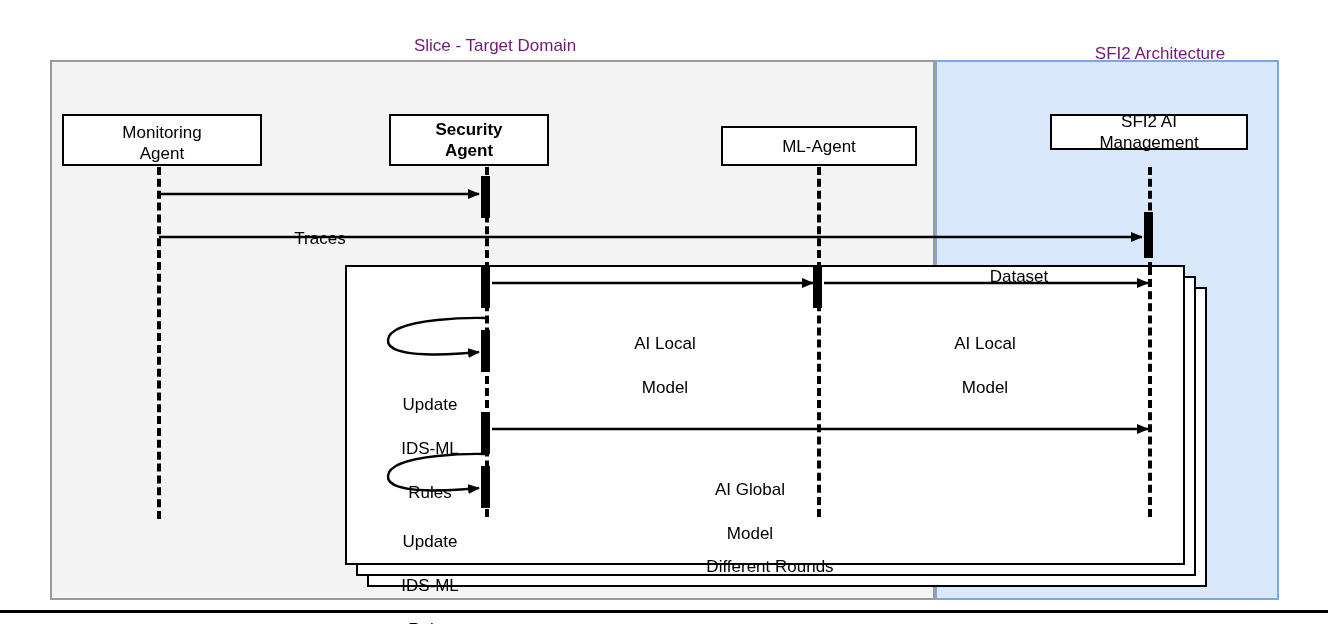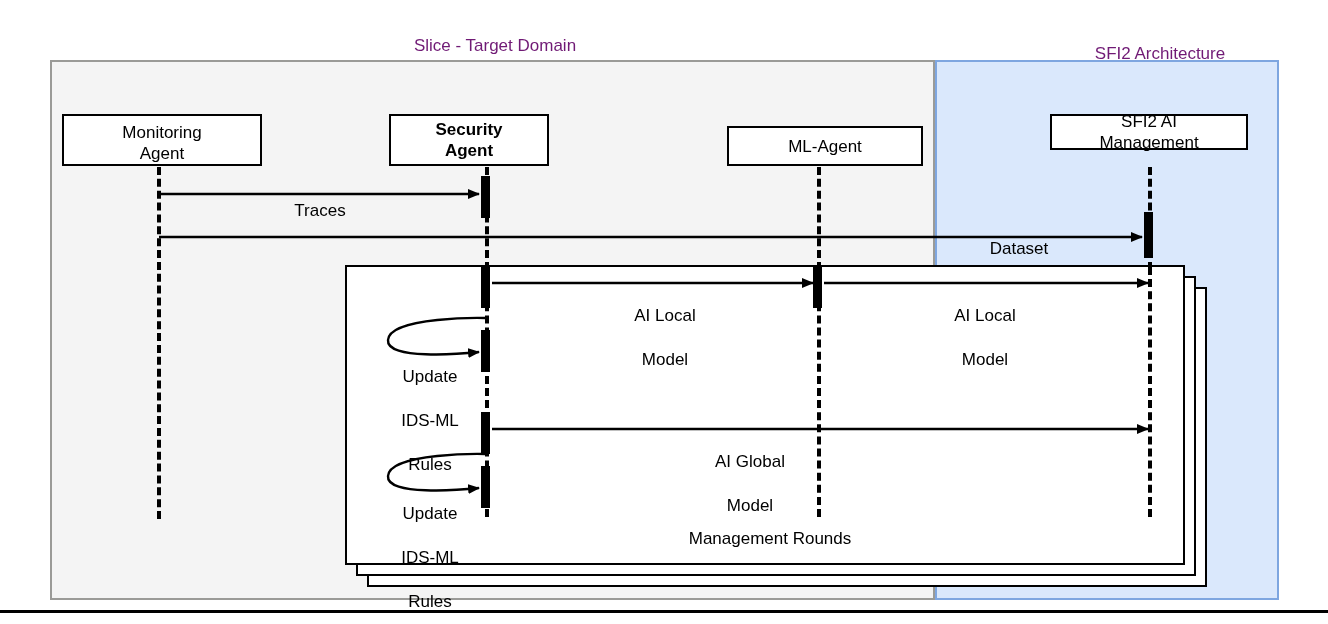--- a/index.html
+++ b/index.html
@@ -72,20 +72,21 @@
   }
   .frame-back { z-index: 1; }
   .frame-front { z-index: 3; }
   .msg-label {
     position: absolute;
     font-size: 17px;
     line-height: 22px;
     text-align: center;
     white-space: pre-line;
     z-index: 7;
+    margin-top: 28px;
   }
   .msg-label.left-align { text-align: center; }
   svg.overlay {
     position: absolute;
     left: 0;
     top: 0;
     width: 1328px;
     height: 624px;
     z-index: 4;
     pointer-events: none;
@@ -128,21 +129,21 @@
     </div>
   </div>
 
   <div class="participant" style="left:389px; top:114px; width:160px; height:52px;font-weight:bold;">
     <div>
       <span>Security</span>
       <span>Agent</span>
     </div>
   </div>
 
-  <div class="participant" style="left:721px; top:126px; width:196px; height:40px;margin-left:6px;">
+  <div class="participant" style="left:721px; top:126px; width:196px; height:40px;">
     <div>
       <span>ML-Agent</span>
     </div>
   </div>
 
   <div class="participant" style="left:1050px; top:114px; width:198px; height:36px;">
     <div>
       <span>SFI2 AI</span>
       <span>Management</span>
     </div>
@@ -205,17 +206,17 @@
     <span>AI Global</span><br>
     <span>Model</span>
   </div>
 
   <div class="msg-label left-align" style="left:370px; top:481px; width:120px;">
     <span>Update</span><br>
     <span>IDS-ML</span><br>
     <span>Rules</span>
   </div>
 
-  <div class="msg-label" style="left:640px; top:528px; width:260px;">Management Rounds</div>
+  <div class="msg-label" style="left:640px; top:528px; width:260px;">Different Rounds</div>
 
   <div class="bottom-rule" style="left:0px; top:610px; width:1328px;"></div>
 
 </div>
 
 </body></html>

